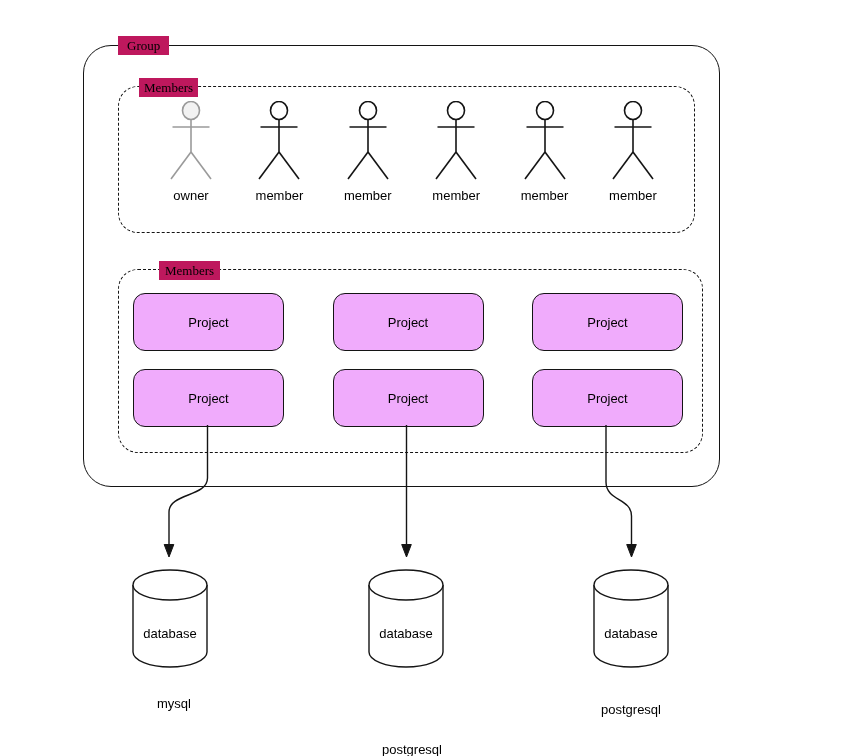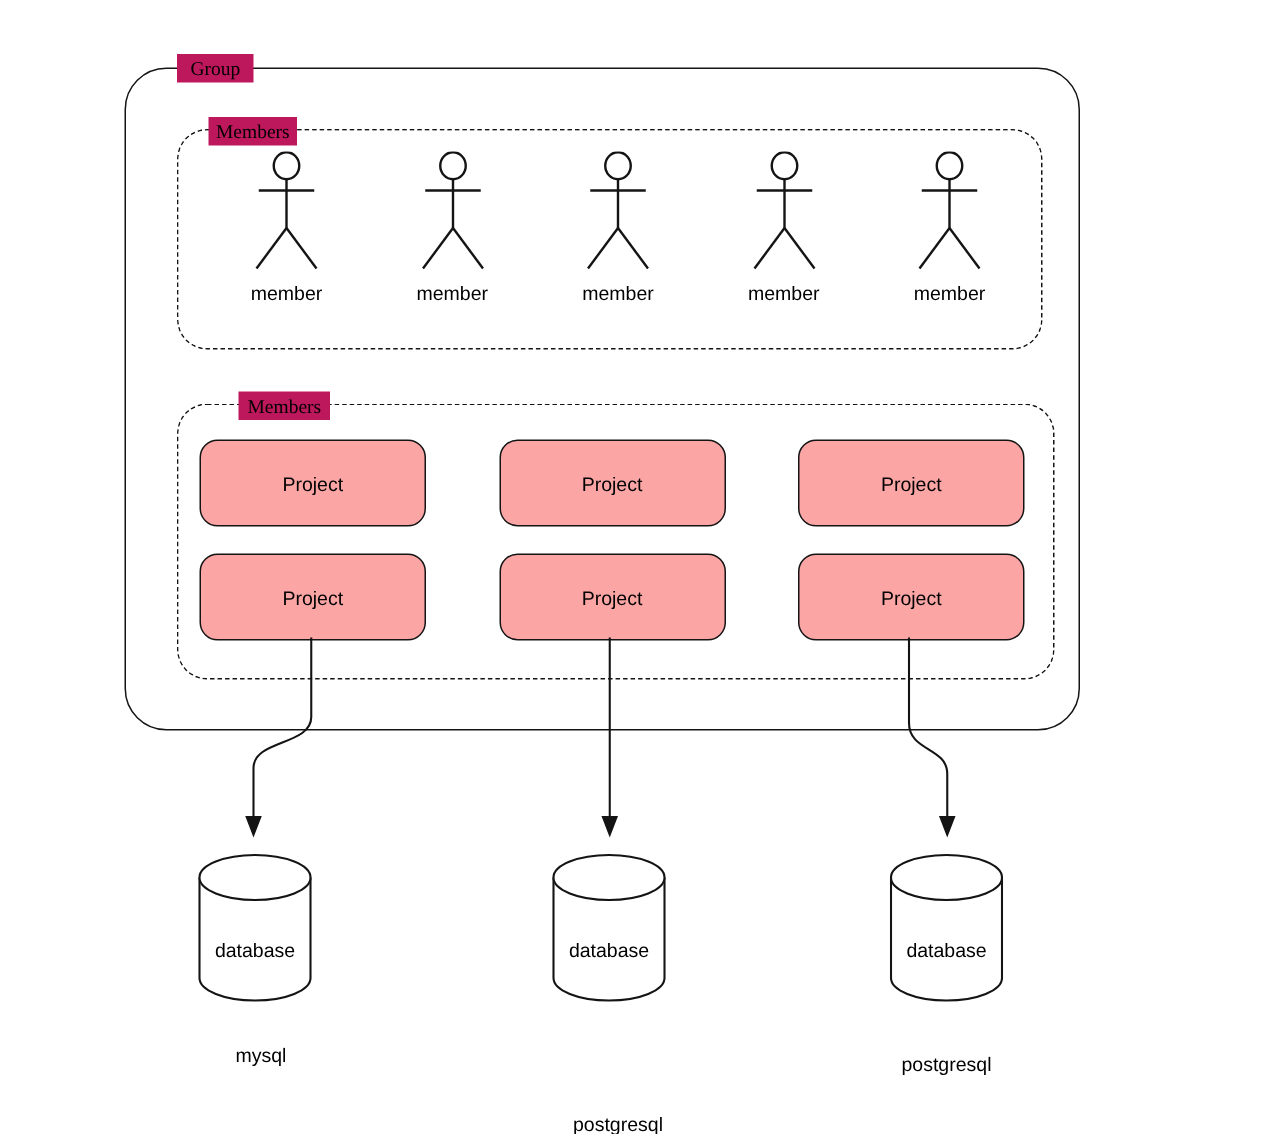--- a/index.html
+++ b/index.html
@@ -40,21 +40,21 @@
   .actor { width: 62px; display: flex; flex-direction: column; align-items: center; }
   .actor svg { display: block; }
   .actor .actor-label { margin-top: 7px; line-height: 15px; }
 
   
   .projects-grid { padding: 23px 19px 0 14px; }
   .projects-row { display: flex; justify-content: space-between; }
   .projects-row + .projects-row { margin-top: 18px; }
   .project-node {
     width: 151px; height: 58px;
-    border: 1.3px solid #141414; border-radius: 12px; background: #fca5a5;
+    border: 1.3px solid #141414; border-radius: 12px; background: #f0abfc;
     display: flex; align-items: center; justify-content: center;
   }
 
   
   .connectors { position: absolute; left: 0; top: 0; width: 850px; height: 756px; pointer-events: none; }
   .connectors path.edge { fill: none; stroke: #141414; stroke-width: 1.4; }
   .connectors polygon.head { fill: #141414; stroke: #141414; }
 
   
   .db { position: absolute; width: 76px; height: 100px; }
@@ -78,20 +78,32 @@
 
 <div class="canvas">
 
   <div class="group-box">
     <div class="frame-label">Group</div>
 
     <div class="dashed-box members-box">
       <div class="frame-label">Members</div>
       <div class="actors-row">
 
+        <div class="actor">
+          <svg width="44" height="80" viewBox="0 0 44 80">
+            <g stroke="#9a9a9a" stroke-width="1.6" fill="none">
+              <ellipse cx="22" cy="9.5" rx="8.5" ry="9" fill="#f2f2f2"></ellipse>
+              <line x1="22" y1="18.5" x2="22" y2="51"></line>
+              <line x1="3.5" y1="26" x2="40.5" y2="26"></line>
+              <line x1="22" y1="51" x2="2" y2="78"></line>
+              <line x1="22" y1="51" x2="42" y2="78"></line>
+            </g>
+          </svg>
+          <div class="actor-label">owner</div>
+        </div>
 
         <div class="actor">
           <svg width="44" height="80" viewBox="0 0 44 80">
             <g stroke="#141414" stroke-width="1.6" fill="none">
               <ellipse cx="22" cy="9.5" rx="8.5" ry="9" fill="#ffffff"></ellipse>
               <line x1="22" y1="18.5" x2="22" y2="51"></line>
               <line x1="3.5" y1="26" x2="40.5" y2="26"></line>
               <line x1="22" y1="51" x2="2" y2="78"></line>
               <line x1="22" y1="51" x2="42" y2="78"></line>
             </g>

